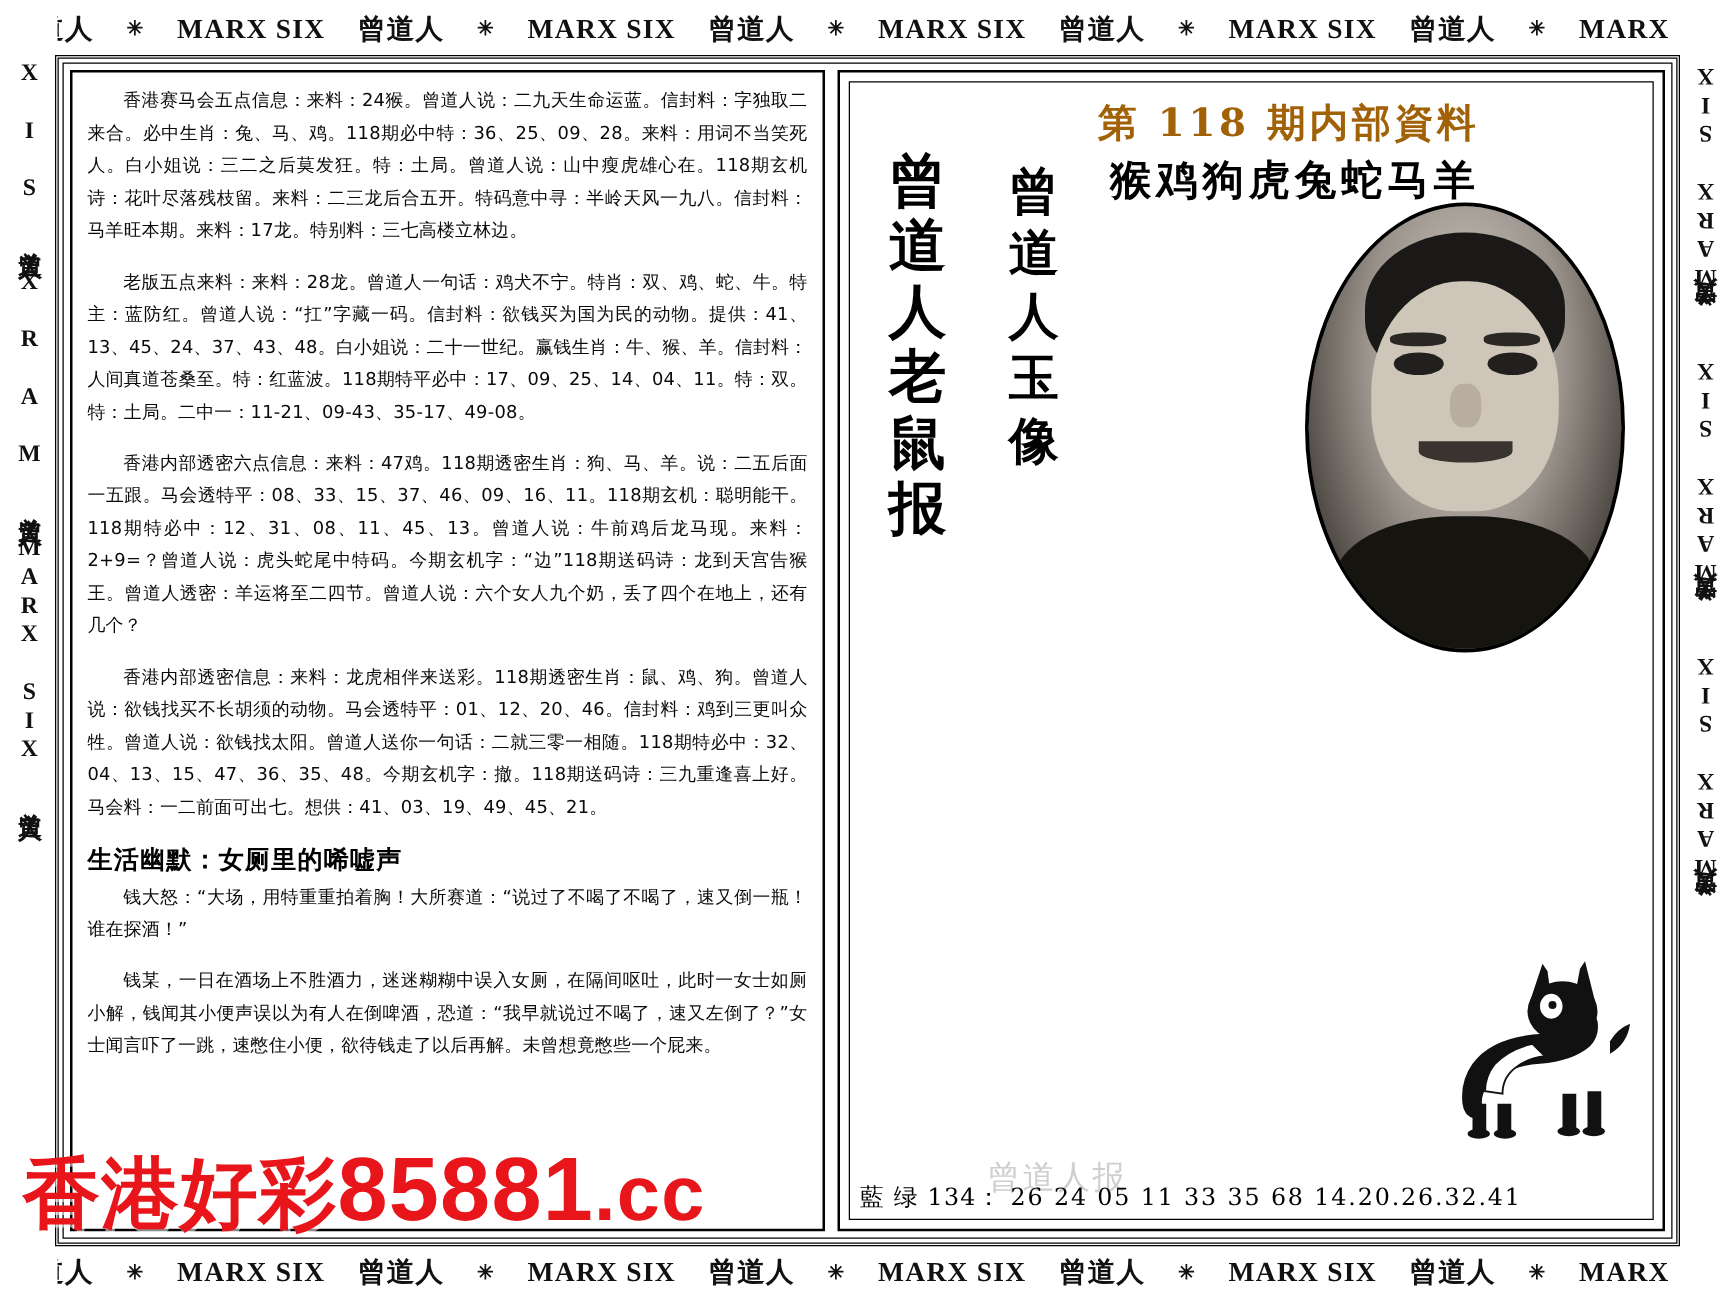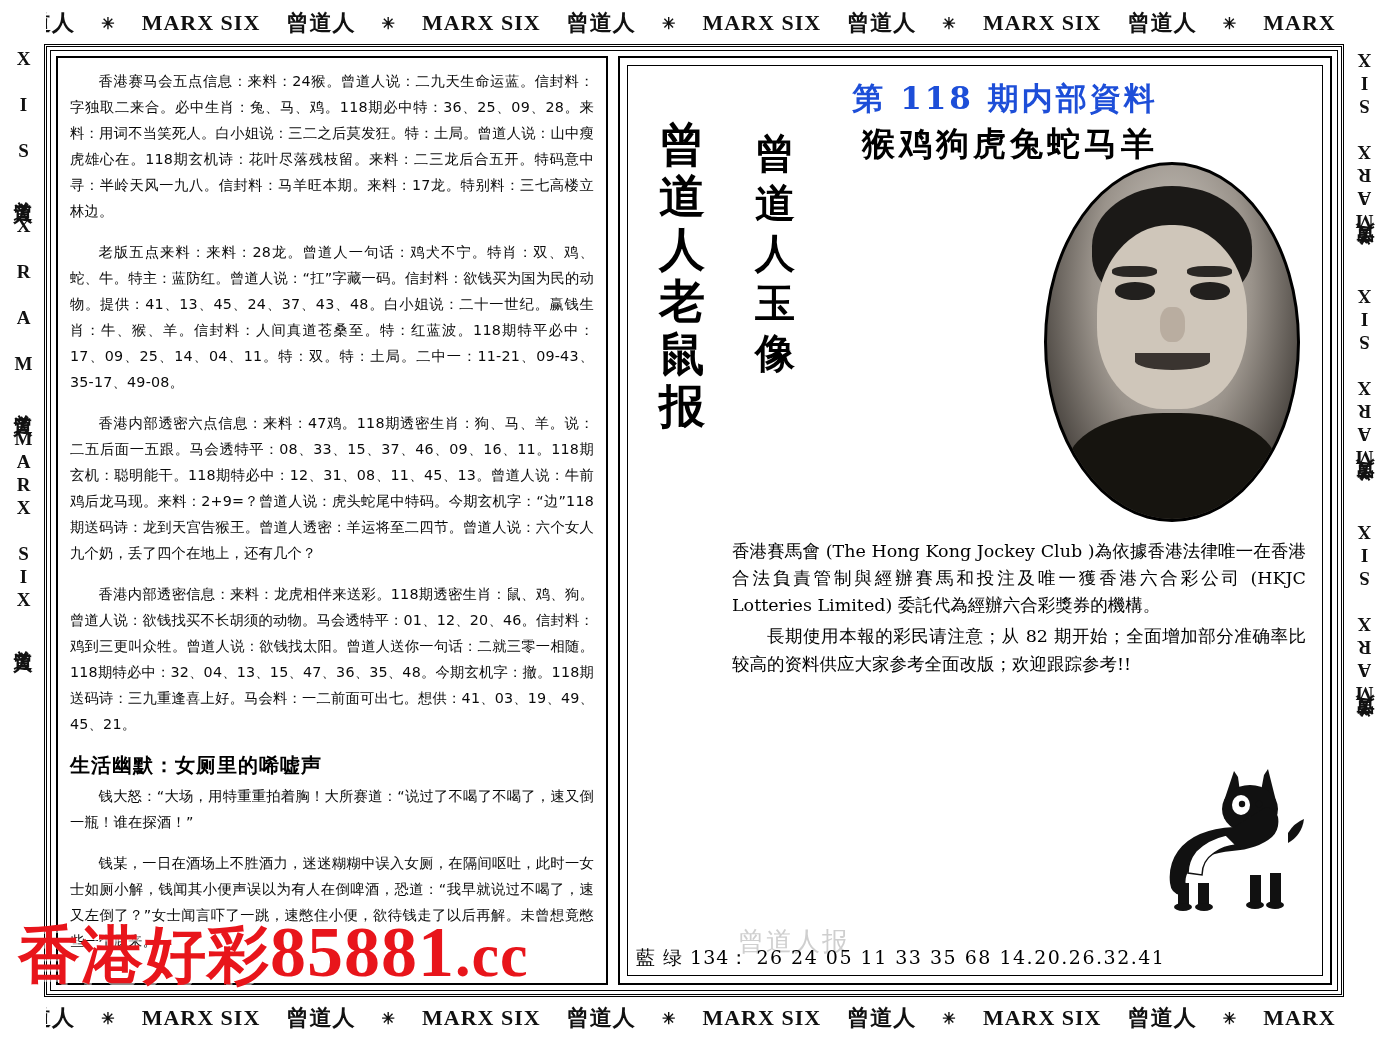--- a/index.html
+++ b/index.html
@@ -72,21 +72,21 @@
   
   #content {
     position: absolute;
     left: 56px; top: 56px; right: 56px; bottom: 56px;
     display: flex;
     gap: 10px;
   }
 
   
   #left-col {
-    width: 552px;
+    width: 604px;
     border: 2px solid #000;
     padding: 10px 12px 4px 12px;
     position: relative;
     overflow: hidden;
     background: #fff;
   }
   .para {
     font-family: "DejaVu Sans", sans-serif;
     font-size: 14.3px;
     line-height: 1.82;
@@ -120,21 +120,21 @@
     overflow: hidden;
   }
 
   #issue-title {
     text-align: center;
     font-family: "DejaVu Serif", serif;
     font-weight: bold;
     font-size: 31px;
     letter-spacing: 3px;
     margin: 4px 0 2px 0;
-    color: #1d4ed8;
+    color: #a16207;
     padding-left: 60px;
   }
   #zodiac-row {
     text-align: center;
     font-family: "DejaVu Serif", serif;
     font-weight: bold;
     font-size: 33px;
     letter-spacing: 4px;
     margin: 2px 0 6px 0;
     padding-left: 70px;
@@ -258,21 +258,21 @@
     white-space: nowrap;
   }
   #bn-label { font-weight: normal; }
   #bn-values { letter-spacing: 1.5px; }
 
   
   #watermark {
     position: absolute;
     left: 18px;
     bottom: 44px;
-    font-family: Liberation Serif, serif;
+    font-family: Liberation Sans, sans-serif;
     font-weight: bold;
     font-size: 62px;
     color: #e8151b;
     letter-spacing: 1px;
     text-shadow: 2px 2px 0 rgba(255,255,255,0.55);
     z-index: 40;
     pointer-events: none;
     white-space: nowrap;
     text-align: center;
   }
@@ -383,24 +383,20 @@
             <div class="brow l"></div>
             <div class="brow r"></div>
             <div class="eye l"></div>
             <div class="eye r"></div>
             <div id="nose"></div>
             <div id="mouth"></div>
             <div id="body-dark"></div>
           </div>
         </div>
 
-        <div id="hkjc">
-          <p>香港賽馬會 (The Hong Kong Jockey Club )為依據香港法律唯一在香港合法負責管制與經辦賽馬和投注及唯一獲香港六合彩公司 (HKJC Lotteries Limited) 委託代為經辦六合彩獎券的機構。</p>
-          <p class="indent">長期使用本報的彩民请注意；从 82 期开始；全面增加部分准确率比较高的资料供应大家参考全面改版；欢迎跟踪参考!!</p>
-        </div>
 
         <svg id="dog" viewBox="0 0 170 160">
           <g fill="#111">
 
             <path d="M96 14 L86 44 L104 50 L100 20 Z"></path>
             <path d="M130 12 L138 44 L120 50 L126 18 Z"></path>
             <ellipse cx="112" cy="52" rx="28" ry="24"></ellipse>
           </g>
           <g fill="#ffffff">
             <ellipse cx="103" cy="48" rx="9" ry="10"></ellipse>

